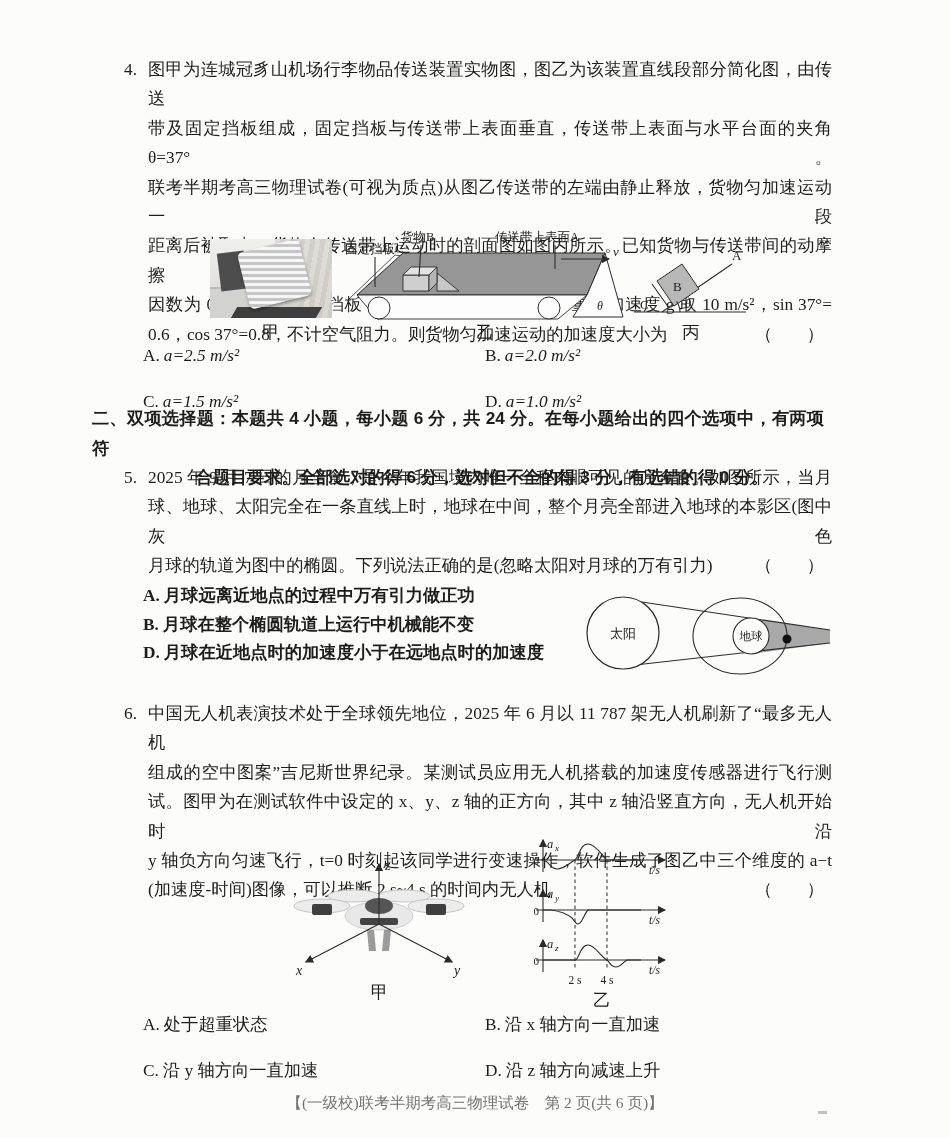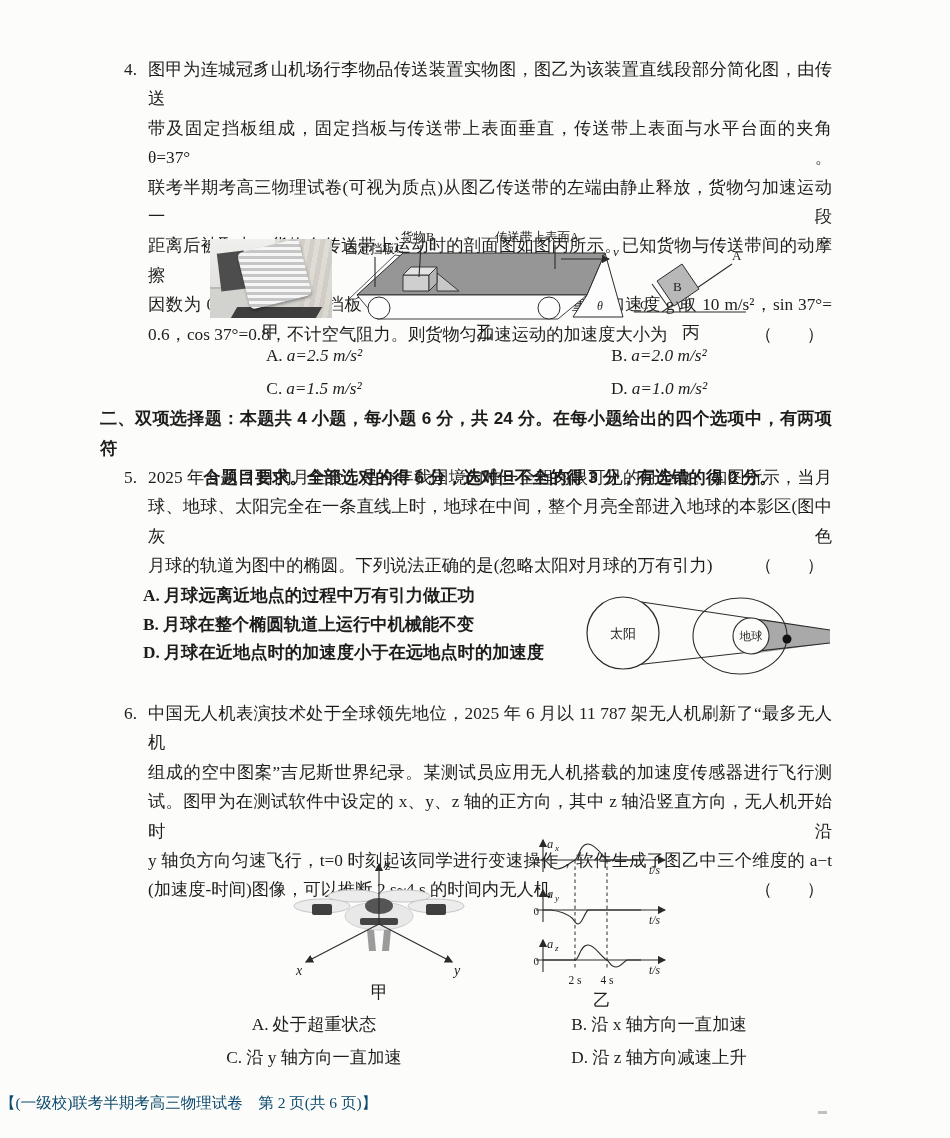--- a/index.html
+++ b/index.html
@@ -5,27 +5,27 @@
   html,body{margin:0;padding:0;background:#e9e9e9;}
   #page{position:relative;width:950px;height:1138px;background:#fcfcfa;overflow:hidden;
         font-family:"Liberation Serif","DejaVu Serif",serif;color:#1d1d1d;}
   
   .q{position:absolute;left:148px;width:684px;font-size:17.3px;line-height:29.4px;}
   .qnum{position:absolute;left:-24px;top:0;}
   .ln.full{text-align:justify;text-align-last:justify;}
   .lastline{display:flex;}
   .lastline .bracket{margin-left:auto;padding-right:8px;white-space:pre;}
   
-  .sec{position:absolute;left:100px;top:404px;width:732px;font-size:17.2px;line-height:29.6px;
+  .sec{position:absolute;left:92px;top:404px;width:732px;font-size:17.2px;line-height:29.6px;
        font-family:"Liberation Sans","DejaVu Sans",sans-serif;font-weight:700;}
   .sec .l1{text-align:justify;text-align-last:justify;}
   .sec .l2{padding-left:48px;text-align:center;}
   
   .opts{position:absolute;font-size:17.3px;}
-  .grid2{display:grid;grid-template-columns:342px auto;row-gap:3px;line-height:29.5px;width:690px;text-align:center;}
+  .grid2{display:grid;grid-template-columns:342px auto;row-gap:16px;line-height:29.5px;width:690px;}
   .col1{line-height:28.6px;font-weight:bold;}
   .oid{margin-right:4px;}
   
   .figlab{position:absolute;font-size:17.3px;text-align:center;}
   
   .photo{position:absolute;left:210px;top:239px;width:122px;height:79px;overflow:hidden;
          background:linear-gradient(180deg,#f0f0ee 0%,#e2e1de 60%,#d6d5d2 100%);}
   .ph-floor{position:absolute;right:-6px;top:0;width:52%;height:100%;
             background:repeating-linear-gradient(100deg,#dcd8d1 0 5px,#ccc8c0 5px 10px);opacity:.8;}
   .ph-belt{position:absolute;left:-6px;bottom:-4px;width:78%;height:42%;background:#d2d2cf;
@@ -34,21 +34,21 @@
   .ph-case{position:absolute;left:27%;top:8%;width:52%;height:74%;border-radius:5px;
            background:repeating-linear-gradient(14deg,#f6f6f6 0 3px,#c6c6c6 3px 6px);
            transform:rotate(-14deg);box-shadow:0 2px 3px rgba(0,0,0,.35);}
   .ph-base{position:absolute;left:20%;bottom:0;width:70%;height:14%;background:#3e3e3e;transform:skewX(-30deg);}
   
   svg{position:absolute;overflow:visible;}
   svg text{font-family:"Liberation Serif","DejaVu Serif",serif;fill:#1d1d1d;}
   .it{font-style:italic;}
   .stroke{stroke:#2b2b2b;fill:none;stroke-width:1.1;}
   
-  .pagefoot{position:absolute;top:1093px;left:0;width:100%;font-size:15.5px;color:#0c4a6e;}
+  .pagefoot{position:absolute;top:1093px;left:0;width:100%;text-align:center;font-size:15.5px;color:#737373;}
   .artifact{position:absolute;left:818px;top:1111px;width:9px;height:3px;background:#9a9a9a;opacity:.6;}
 </style>
 </head>
 <body>
 
 <div id="page">
 
   <svg width="0" height="0">
     <defs>
       <marker id="arr" viewBox="0 0 10 10" refX="8.5" refY="5" markerWidth="7.5" markerHeight="7.5" orient="auto-start-reverse">

